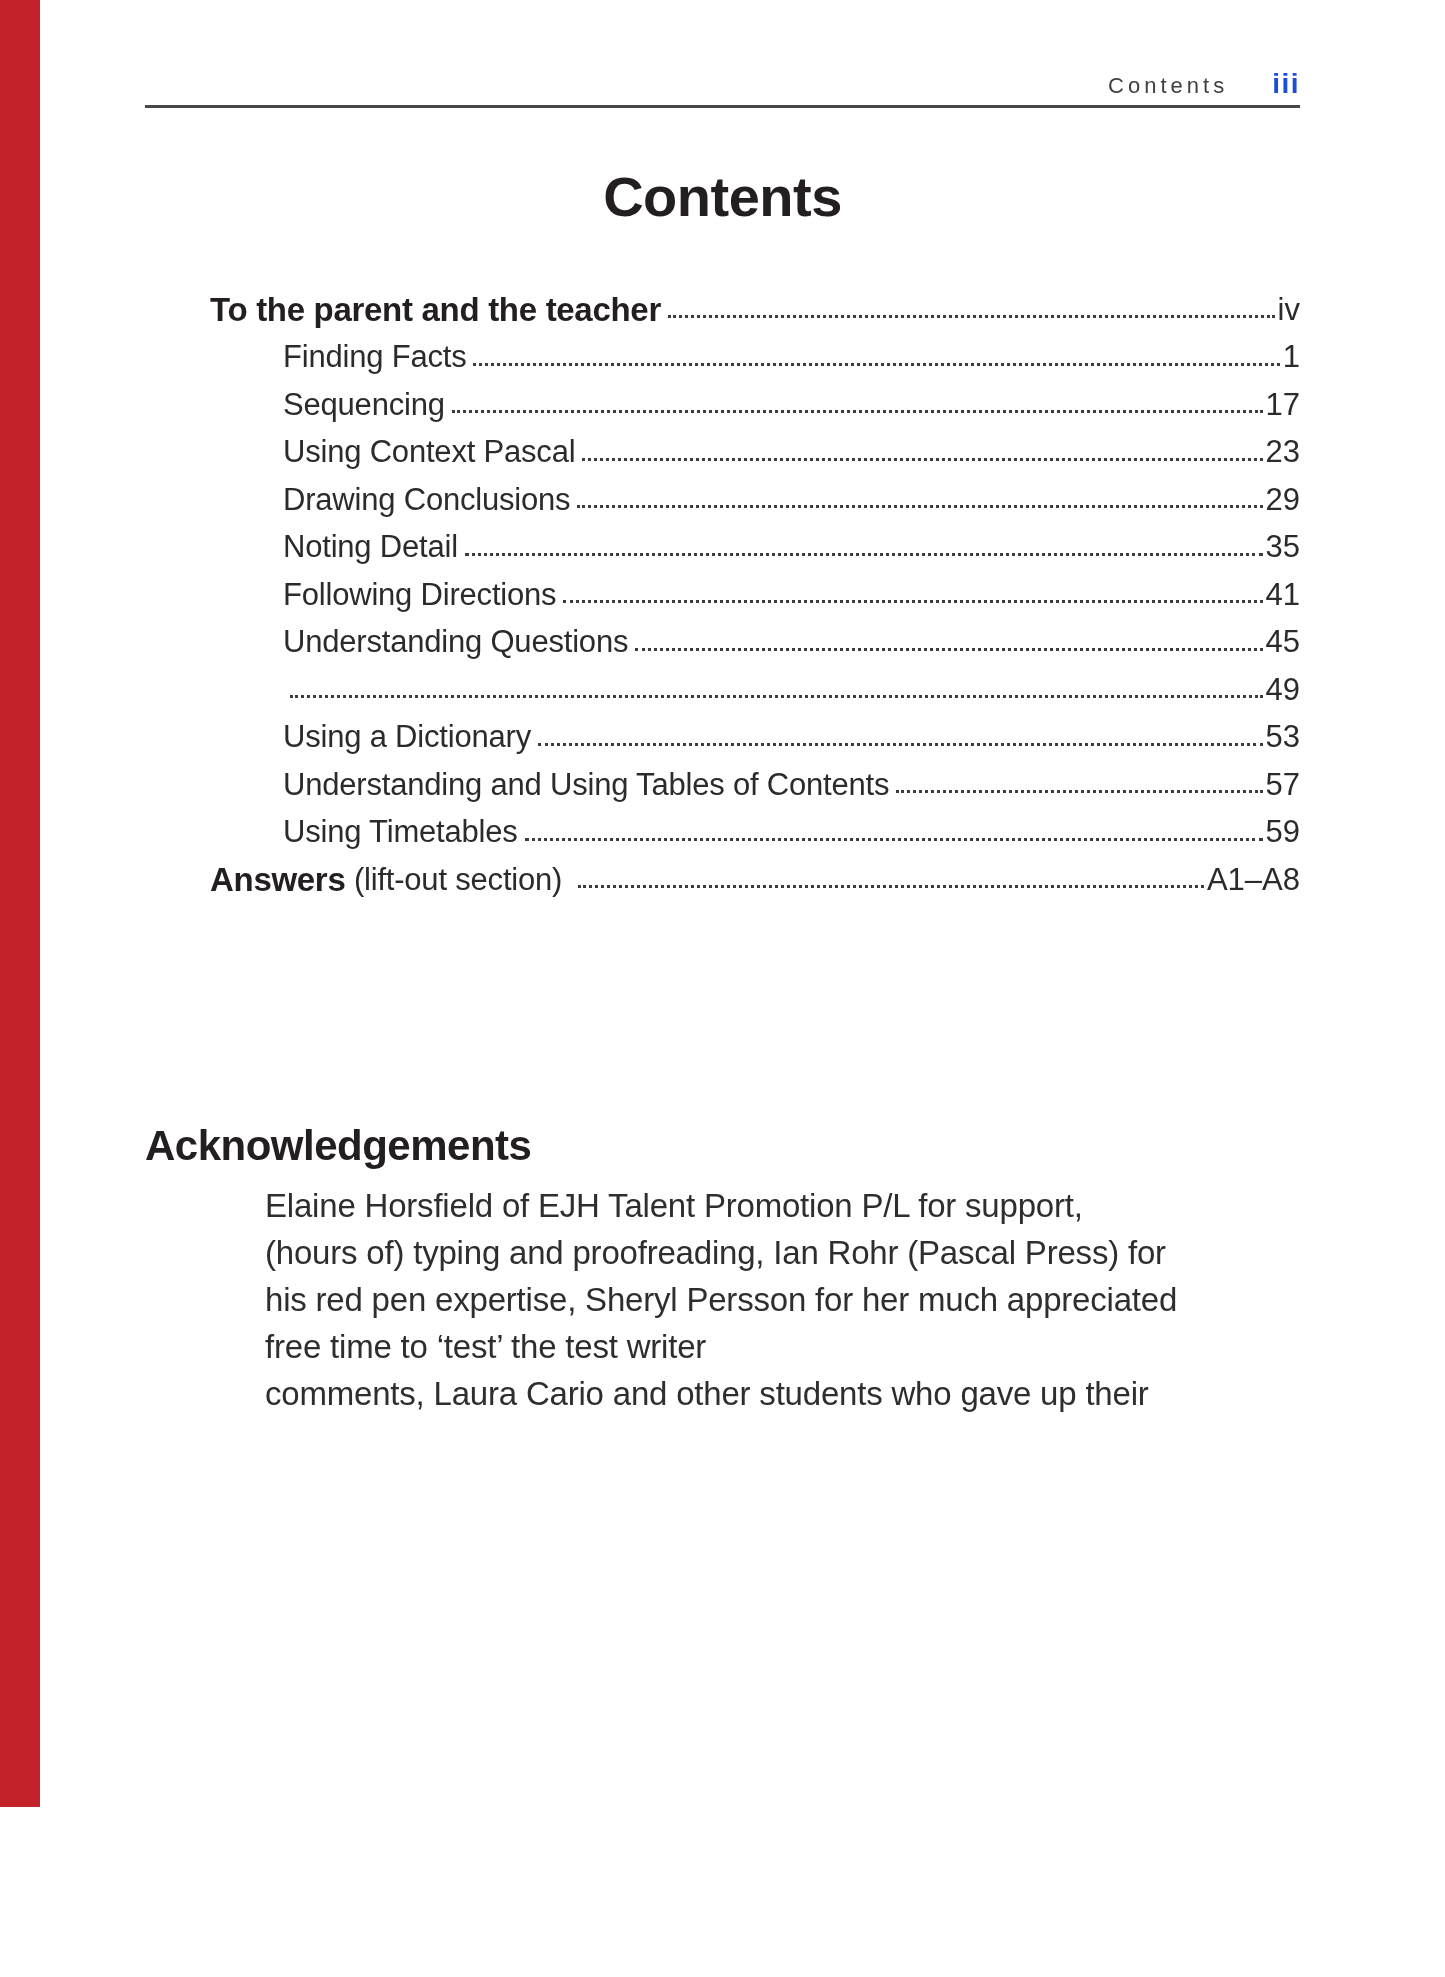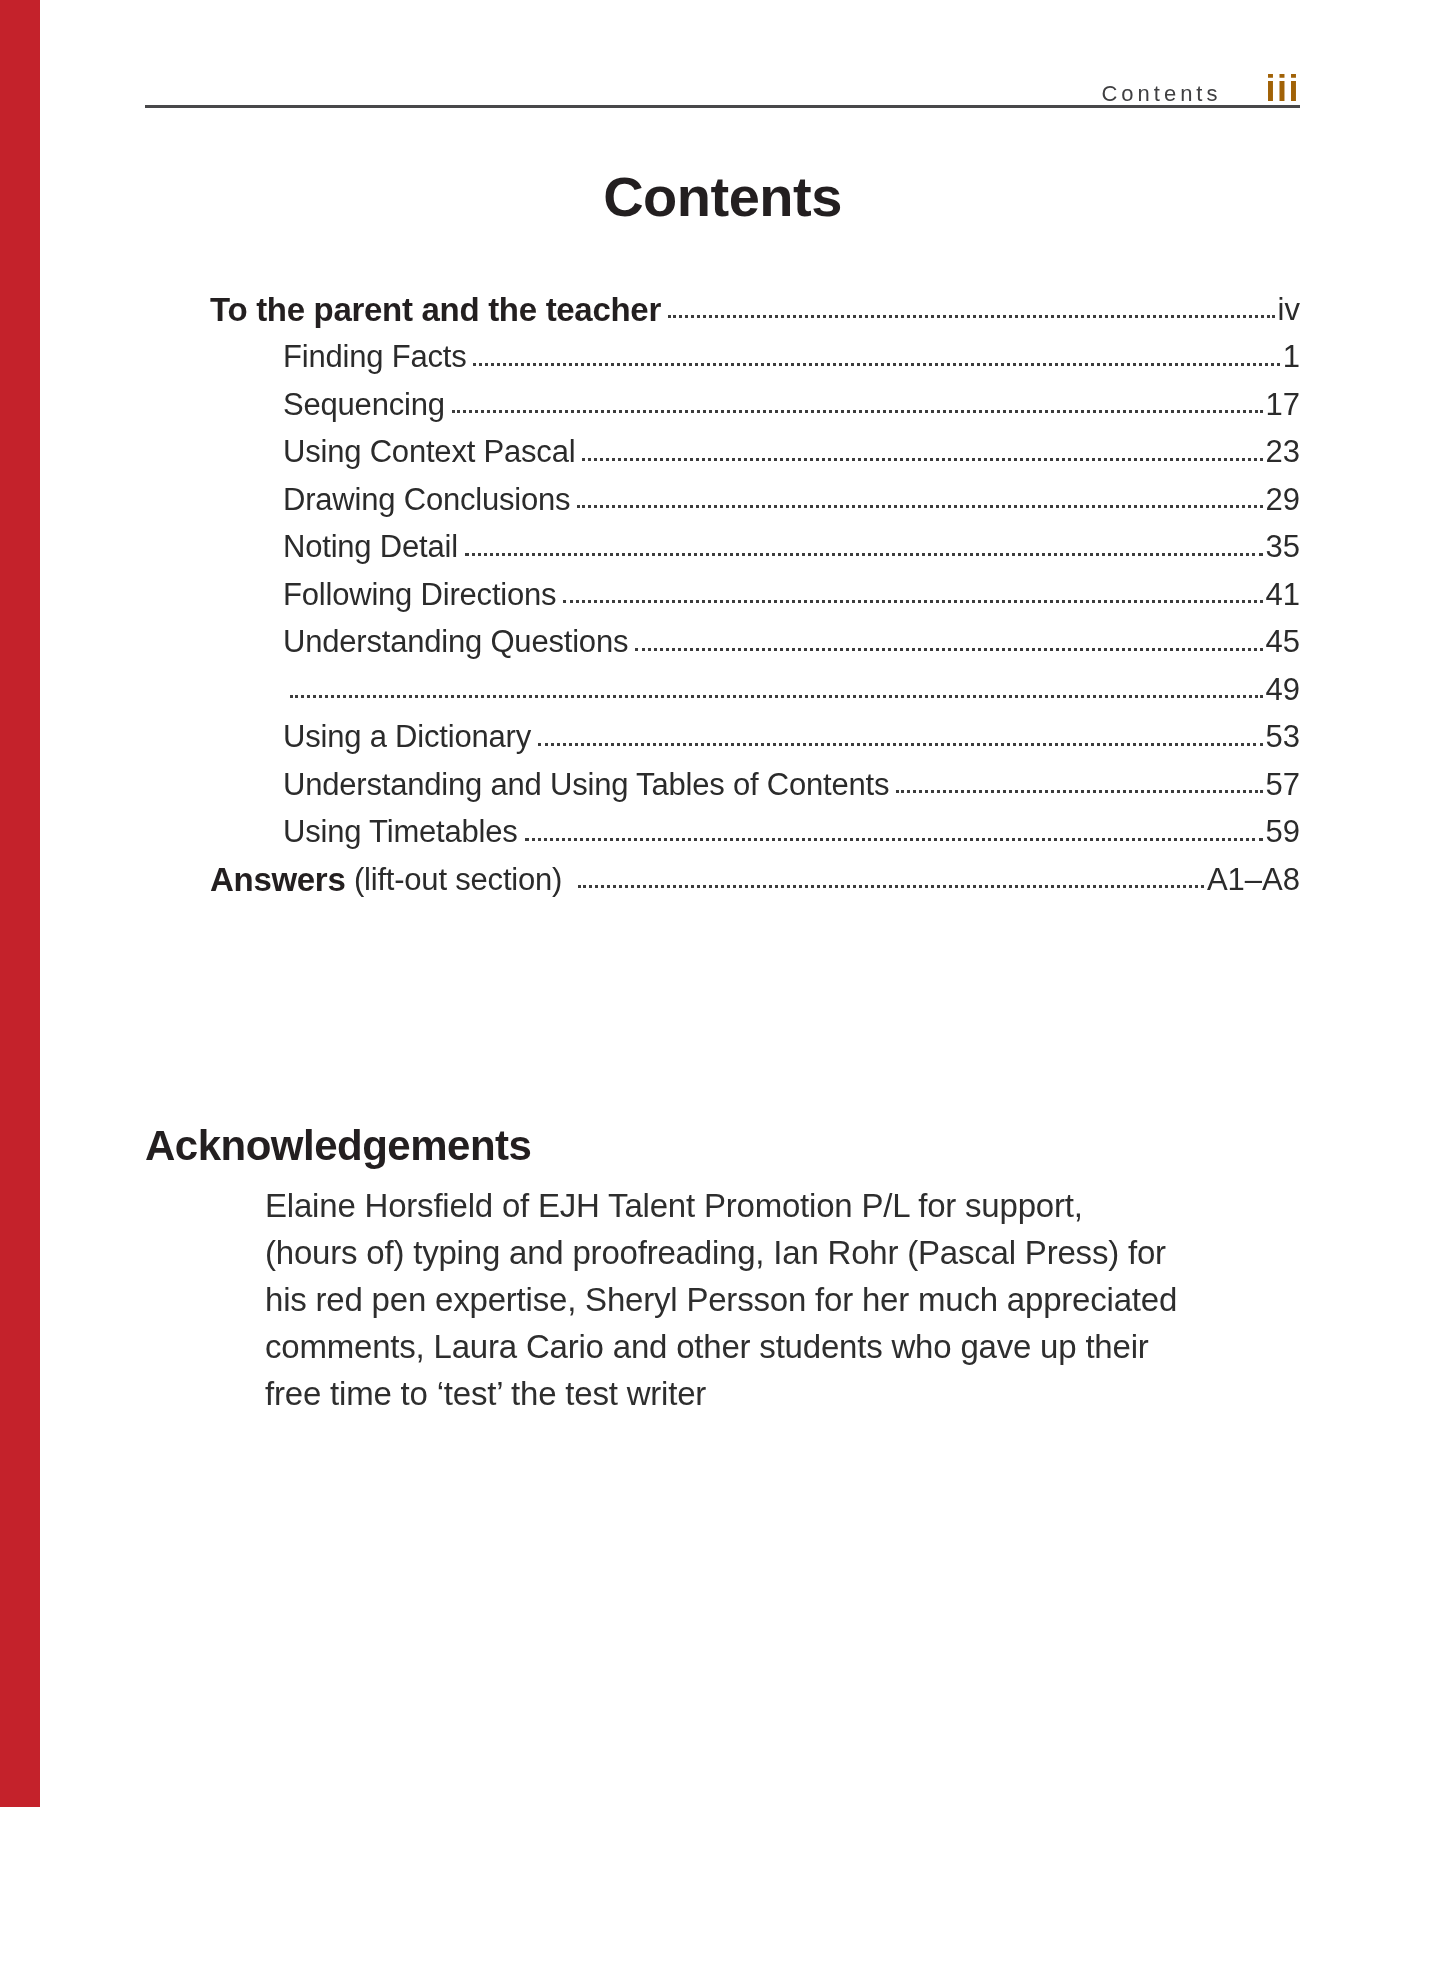--- a/index.html
+++ b/index.html
@@ -32,24 +32,24 @@
     gap: 44px;
     height: 32px;
   }
   .rh-title {
     font-size: 22px;
     letter-spacing: 4px;
     color: #3f3f41;
     font-weight: 400;
   }
   .rh-page {
-    font-size: 36px;
+    font-size: 28px;
     font-weight: 700;
     letter-spacing: 1.5px;
-    color: #a16207;
+    color: #1d4ed8;
   }
   .rh-rule {
     margin-top: 5px;
     height: 3px;
     background: #48484a;
   }
   
   .doc-title {
     margin: 60px 0 0 0;
     text-align: center;
@@ -217,19 +217,19 @@
           <span class="toc-page">A1–A8</span>
         </div>
       </nav>
 
     <section>
       <h2 class="ack-title">Acknowledgements</h2>
       <div class="ack-body" id="ack-body">
           <div class="ack-line">Elaine Horsfield of EJH Talent Promotion P/L for support,</div>
           <div class="ack-line">(hours of) typing and proofreading, Ian Rohr (Pascal Press) for</div>
           <div class="ack-line">his red pen expertise, Sheryl Persson for her much appreciated</div>
+          <div class="ack-line">free time to ‘test’ the test writer</div>
           <div class="ack-line">comments, Laura Cario and other students who gave up their</div>
-          <div class="ack-line">free time to ‘test’ the test writer</div>
         </div>
     </section>
 
   </div>
 </div>
 
 </body></html>

